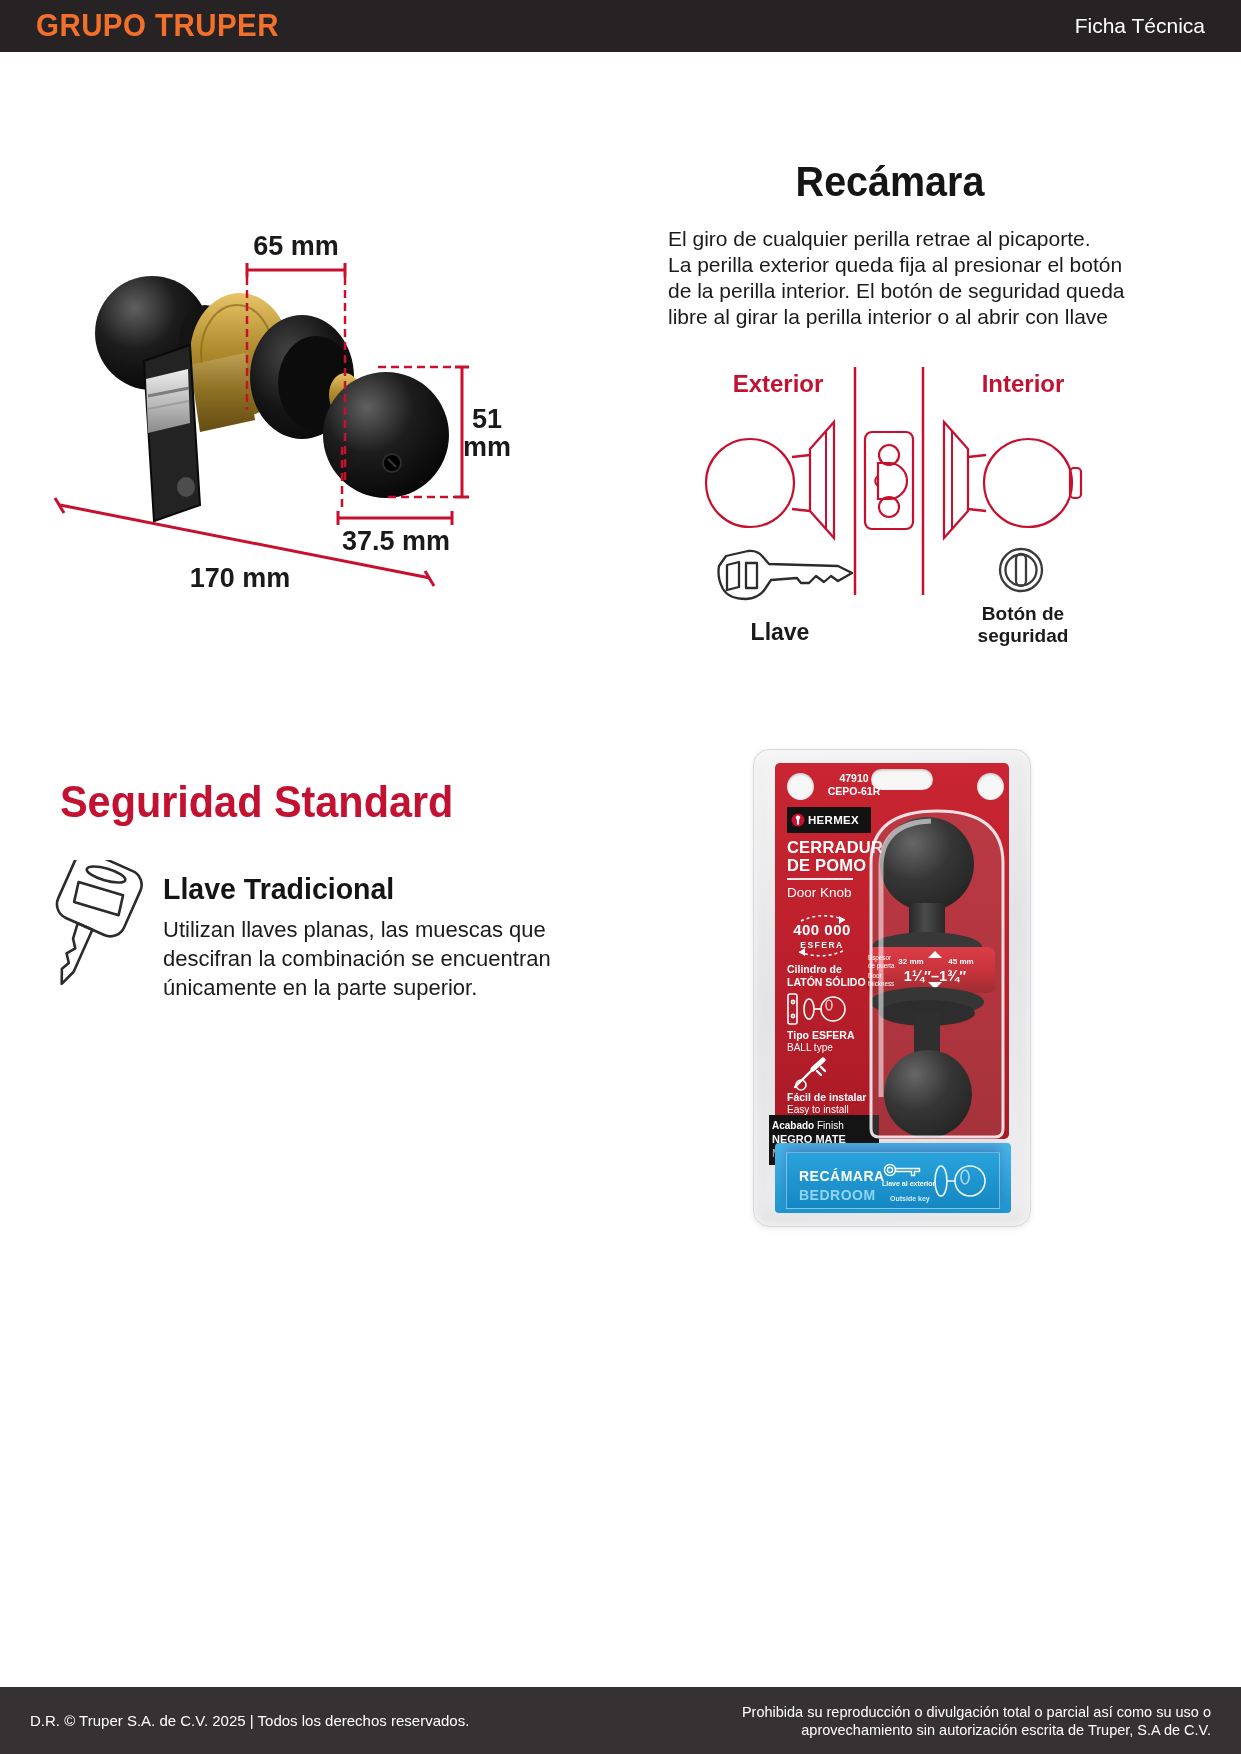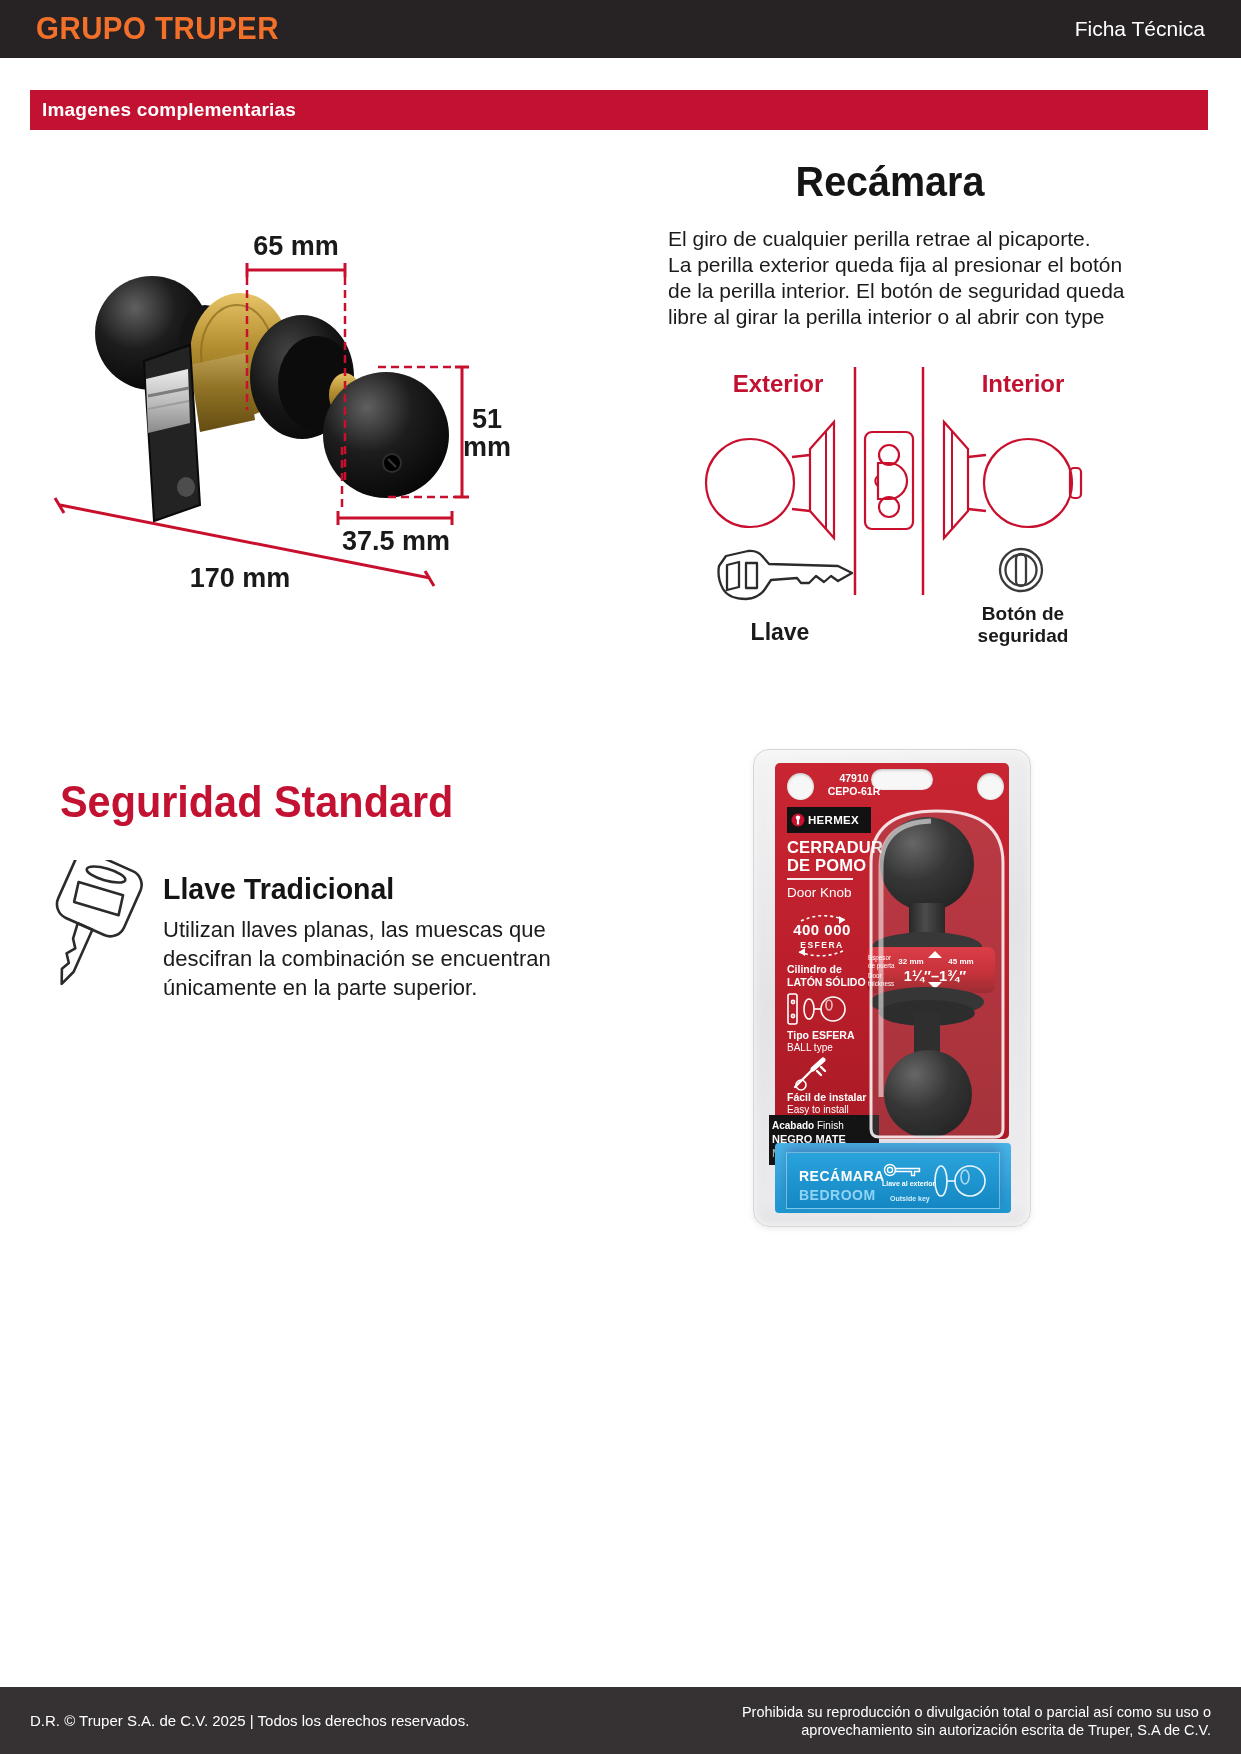--- a/index.html
+++ b/index.html
@@ -1,20 +1,20 @@
 <!DOCTYPE html>
 <html><head>
 <meta charset="utf-8">
 <style>
   html,body{margin:0;padding:0;background:#ffffff;}
   .page{position:relative;width:1241px;height:1754px;background:#fff;overflow:hidden;
         font-family:"Liberation Sans", sans-serif;color:#1b1b1b;}
 
   
-  .header{position:absolute;top:0;left:0;right:0;height:58px;background:#272324;
+  .header{position:absolute;top:0;left:0;right:0;height:52px;background:#272324;
           display:flex;align-items:center;justify-content:space-between;
           padding:0 36px;box-sizing:border-box;}
   .logo{font-size:31px;font-weight:bold;color:#F2702A;letter-spacing:.5px;
         transform:scaleX(.95);transform-origin:left center;white-space:nowrap;}
   .doc-type{color:#ffffff;font-size:21px;font-weight:500;margin-left:37px;}
 
   
   .section-bar{position:absolute;left:30px;top:90px;width:1178px;height:40px;background:#C31132;
                color:#fff;font-weight:bold;font-size:19px;display:flex;align-items:center;
                padding-left:12px;box-sizing:border-box;letter-spacing:.2px;}
@@ -92,23 +92,20 @@
 </head>
 <body>
 
 <div class="page">
 
   <div class="header">
     <div class="logo">GRUPO TRUPER</div>
     <div class="doc-type">Ficha Técnica</div>
   </div>
 
-  <div class="section-bar">
-    <span>Imagenes complementarias</span>
-  </div>
 
   <svg class="abs" style="left:40px;top:195px;" width="475" height="405" viewBox="0 0 475 405">
     <defs>
       <radialGradient id="ball" cx="35%" cy="28%" r="80%">
         <stop offset="0%" stop-color="#606060"></stop>
           <stop offset="45%" stop-color="#1d1d1d"></stop>
         <stop offset="100%" stop-color="#050505"></stop>
       </radialGradient>
       <linearGradient id="brass" x1="0" y1="0" x2="0" y2="1">
         <stop offset="0%" stop-color="#e8c468"></stop>
@@ -176,21 +173,21 @@
       <text x="447" y="261">mm</text>
       <text x="356" y="355">37.5 mm</text>
       <text x="200" y="392">170 mm</text>
     </g>
   </svg>
 
   <div class="abs recamara-title">Recámara</div>
   <div class="abs recamara-desc prelines">El giro de cualquier perilla retrae al picaporte.
 La perilla exterior queda fija al presionar el botón
 de la perilla interior. El botón de seguridad queda
-libre al girar la perilla interior o al abrir con type</div>
+libre al girar la perilla interior o al abrir con llave</div>
 
   <svg class="abs" style="left:620px;top:352px;" width="480" height="300" viewBox="0 0 480 300">
 
     <g stroke="#C8102E" stroke-width="2.5" fill="none">
       <line x1="235" y1="15" x2="235" y2="243"></line>
       <line x1="303" y1="15" x2="303" y2="243"></line>
 
       <circle cx="130" cy="131" r="44" stroke-width="2.2"></circle>
       <line x1="172" y1="105" x2="190" y2="103"></line>
       <line x1="172" y1="157" x2="190" y2="159"></line>

